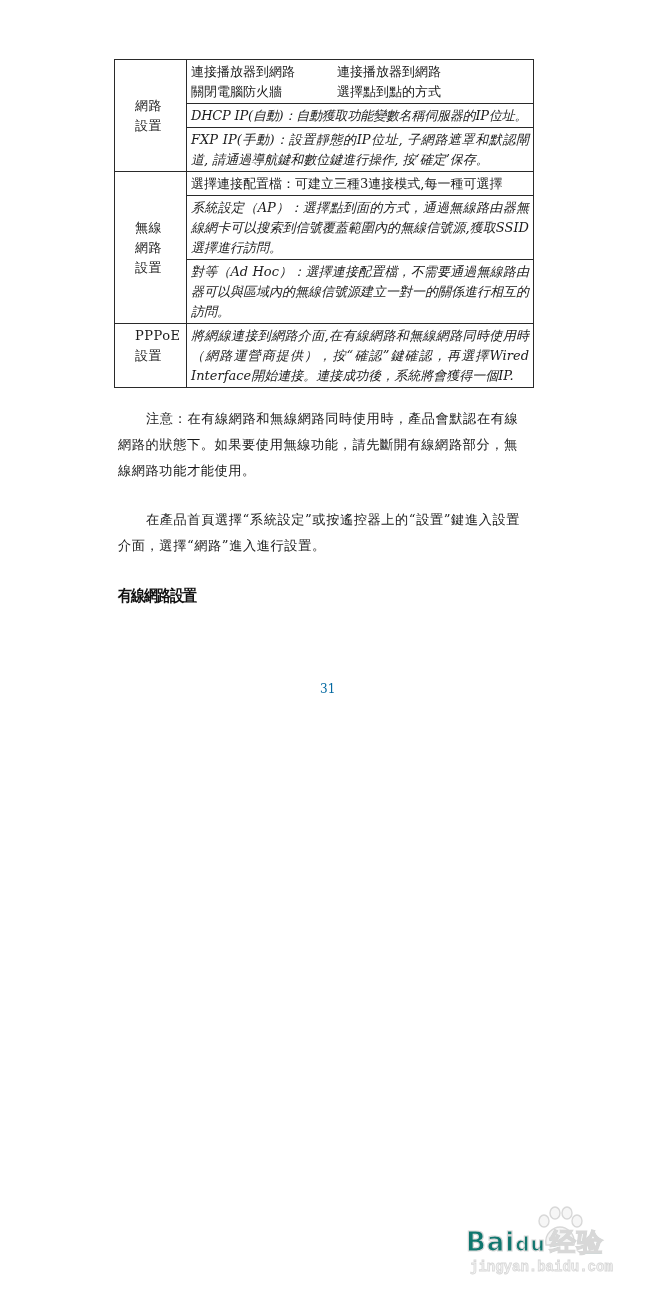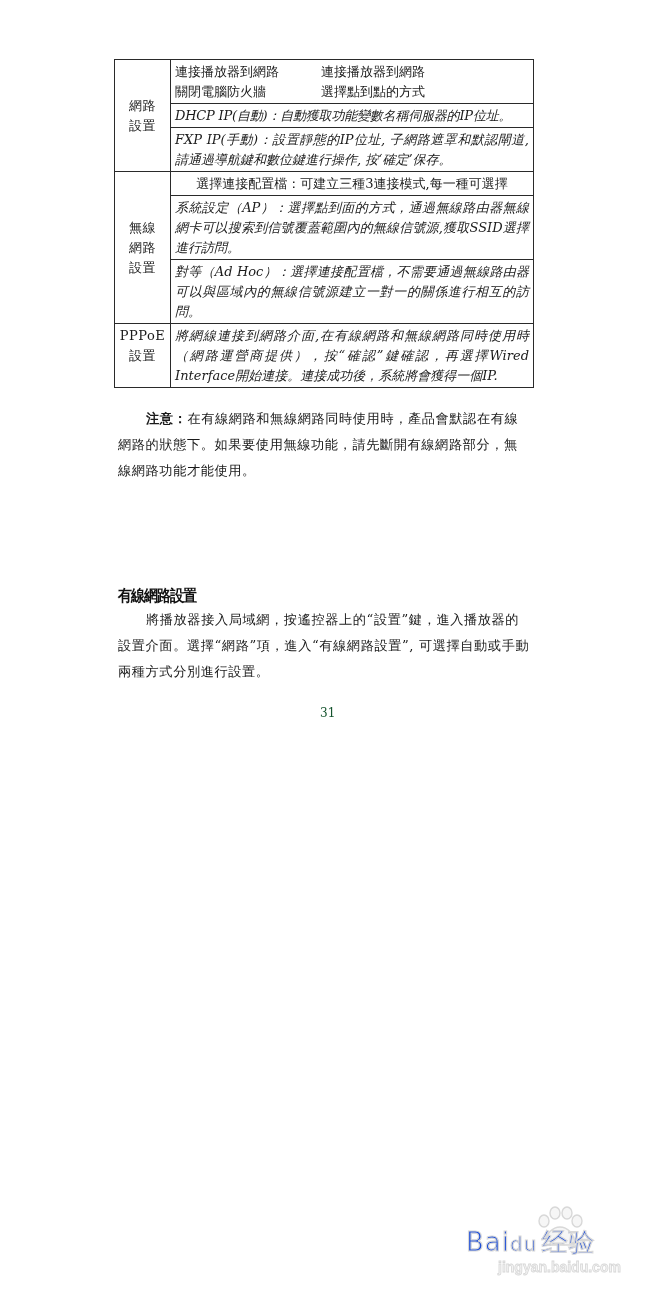--- a/index.html
+++ b/index.html
@@ -15,60 +15,60 @@
     border-collapse: collapse;
     font-size: 13px; line-height: 20px;
   }
   table.spec td {
     border: 1.3px solid #2a2a2a;
     padding: 2px 4px 1px 4px;
     vertical-align: top;
     margin-left: 26px;
   }
   table.spec td.cat {
-    width: 47px; vertical-align: middle; padding-left: 4px; letter-spacing: 0.5px; text-align: center;
+    width: 47px; vertical-align: middle; padding-left: 20px; letter-spacing: 0.5px;
   }
   table.spec td.cat.top { vertical-align: top; padding-top: 2px; }
   .pair { display: flex; }
   .pair span:first-child { width: 146px; display: inline-block; }
   .just { text-align: justify; text-align-last: left; font-style: italic; }
 
   .para {
     position: absolute; left: 118px; width: 412px;
     font-size: 13.2px; line-height: 26px; letter-spacing: 0.6px;
   }
   .indent { text-indent: 28px; }
-  .bold { font-weight: bold; }
+  .bold { font-weight: normal; }
 
   .heading {
     position: absolute; left: 118px; top: 586px;
     font-size: 14px; font-weight: bold; letter-spacing: -1px;
     transform: scaleY(1.15); transform-origin: left top;
     color: #111;
   }
   .pagenum {
-    position: absolute; left: 320px; top: 706px; font-size: 12px; color: #14532d;
+    position: absolute; left: 320px; top: 682px; font-size: 12px; color: #0369a1;
   }
 
   .watermark {
     position: absolute; left: 462px; top: 1203px; width: 180px; height: 90px;
     color: #e6e6e6;
   }
   .wm-logo {
     position: absolute; left: 4px; top: 22px;
-    font-family: "DejaVu Sans", sans-serif; font-weight: normal; font-size: 26px;
-    color: #1d4ed8;
+    font-family: "DejaVu Sans", sans-serif; font-weight: bold; font-size: 26px;
+    color: #0f766e;
     -webkit-text-stroke: 1.2px #d8d8d8;
     letter-spacing: 1px;
   }
   .wm-paw { position: absolute; left: 68px; top: 2px; }
   .wm-url {
     position: absolute; left: 8px; top: 56px;
-    font-family: Liberation Sans, sans-serif; font-size: 14px; font-weight: bold;
-    color: #f4f4f4; margin-left: 28px; -webkit-text-stroke: 0.8px #d8d8d8;
+    font-family: Liberation Mono, monospace; font-size: 14px; font-weight: bold;
+    color: #f4f4f4; -webkit-text-stroke: 0.8px #d8d8d8;
   }
 </style>
 </head>
 <body>
 
 <div class="page">
 
   <table class="spec">
     <tbody>
         <tr>
@@ -93,21 +93,21 @@
     <tr>
       <td class="just">FXP IP(手動)：設置靜態的IP位址, 子網路遮罩和默認閘道, 請通過導航鍵和數位鍵進行操作, 按‘確定’保存。</td>
     </tr>
 
     <tr>
       <td class="cat" rowspan="3">
         <div>無線</div>
         <div>網路</div>
         <div>設置</div>
       </td>
-      <td style="white-space:nowrap;text-align:center;">選擇連接配置檔：可建立三種3連接模式,每一種可選擇</td>
+      <td style="white-space:nowrap;">選擇連接配置檔：可建立三種3連接模式,每一種可選擇</td>
     </tr>
     <tr>
       <td class="just">系統設定（AP）：選擇點到面的方式，通過無線路由器無線網卡可以搜索到信號覆蓋範圍內的無線信號源,獲取SSID選擇進行訪問。</td>
     </tr>
     <tr>
       <td class="just">對等（Ad Hoc）：選擇連接配置檔，不需要通過無線路由器可以與區域內的無線信號源建立一對一的關係進行相互的訪問。</td>
     </tr>
 
     <tr>
       <td class="cat top">
@@ -116,24 +116,24 @@
       </td>
       <td class="just">將網線連接到網路介面,在有線網路和無線網路同時使用時（網路運營商提供），按“確認”鍵確認，再選擇Wired Interface開始連接。連接成功後，系統將會獲得一個IP.</td>
     </tr>
   </tbody>
     </table>
 
   <div class="para indent" style="top:406px;">
     <span class="bold">注意：</span><span>在有線網路和無線網路同時使用時，產品會默認在有線網路的狀態下。如果要使用無線功能，請先斷開有線網路部分，無線網路功能才能使用。</span>
   </div>
 
+  <div class="para indent" style="top:507px;">在產品首頁選擇“系統設定”或按遙控器上的“設置”鍵進入設置介面，選擇“網路”進入進行設置。</div>
 
   <div class="heading">有線網路設置</div>
 
-  <div class="para indent" style="top:607px;">將播放器接入局域網，按遙控器上的“設置”鍵，進入播放器的設置介面。選擇“網路”項，進入“有線網路設置”, 可選擇自動或手動兩種方式分別進行設置。</div>
 
   <div class="pagenum">31</div>
 
   <div class="watermark">
     <svg class="wm-paw" width="60" height="44" viewBox="0 0 60 44">
       <g fill="#f6f6f6" stroke="#d8d8d8" stroke-width="1.4">
         <ellipse cx="14" cy="16" rx="5" ry="6"></ellipse>
         <ellipse cx="25" cy="8" rx="5" ry="6"></ellipse>
         <ellipse cx="37" cy="8" rx="5" ry="6"></ellipse>
         <ellipse cx="47" cy="16" rx="5" ry="6"></ellipse>

